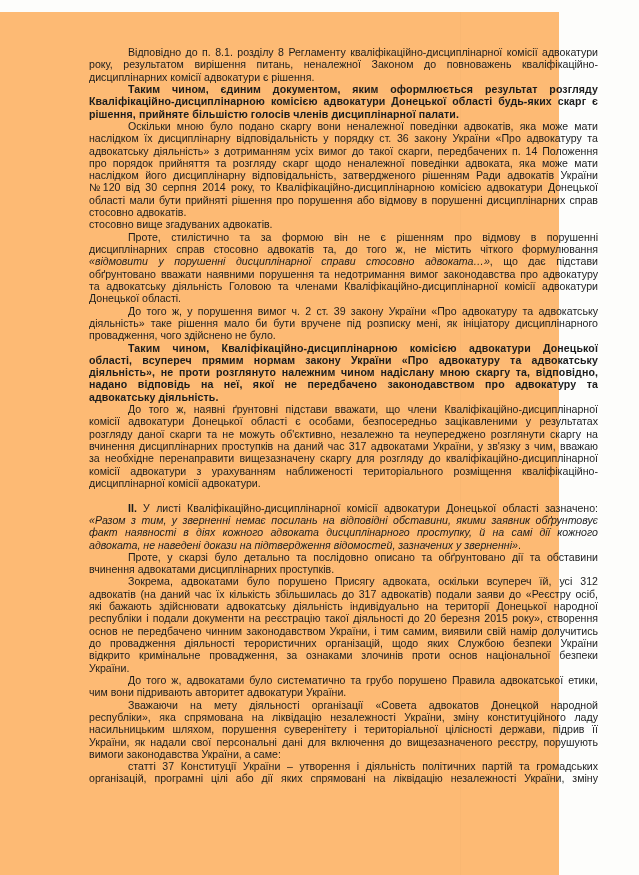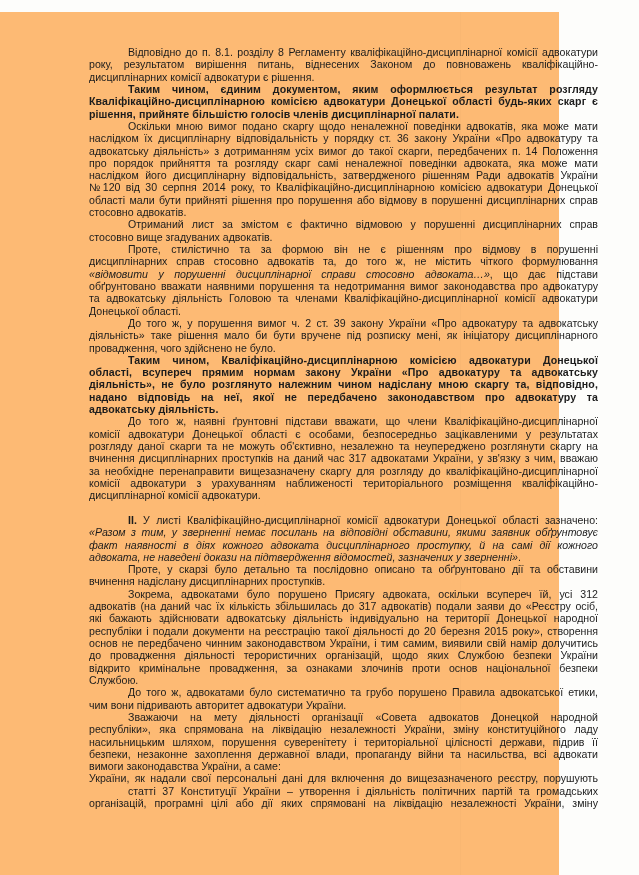--- a/index.html
+++ b/index.html
@@ -34,59 +34,58 @@
   }
 </style>
 </head>
 <body>
 
 <div class="page">
   <div class="scan-crease"></div>
   <div class="text-block" id="text-block">
       <div>
         <span class="line indent">Відповідно до п. 8.1. розділу 8 Регламенту кваліфікаційно-дисциплінарної комісії адвокатури</span>
-        <span class="line">року, результатом вирішення питань, віднесених Законом до повноважень кваліфікаційно-</span>
+        <span class="line">року, результатом вирішення питань, неналежної Законом до повноважень кваліфікаційно-</span>
         <span class="line last">дисциплінарних комісії адвокатури є рішення.</span>
       </div>
       <div>
         <span class="line indent bline">Таким чином, єдиним документом, яким оформлюється результат розгляду</span>
         <span class="line bline">Кваліфікаційно-дисциплінарною комісією адвокатури Донецької області будь-яких скарг є</span>
         <span class="line last bline">рішення, прийняте більшістю голосів членів дисциплінарної палати.</span>
       </div>
       <div>
-        <span class="line indent">Оскільки мною вимог подано скаргу щодо неналежної поведінки адвокатів, яка може мати</span>
+        <span class="line indent">Оскільки мною було подано скаргу вони неналежної поведінки адвокатів, яка може мати</span>
         <span class="line">наслідком їх дисциплінарну відповідальність у порядку ст. 36 закону України «Про адвокатуру та</span>
         <span class="line">адвокатську діяльність» з дотриманням усіх вимог до такої скарги, передбачених п. 14 Положення</span>
-        <span class="line">про порядок прийняття та розгляду скарг самі неналежної поведінки адвоката, яка може мати</span>
+        <span class="line">про порядок прийняття та розгляду скарг щодо неналежної поведінки адвоката, яка може мати</span>
         <span class="line">наслідком його дисциплінарну відповідальність, затвердженого рішенням Ради адвокатів України</span>
         <span class="line">№120 від 30 серпня 2014 року, то Кваліфікаційно-дисциплінарною комісією адвокатури Донецької</span>
         <span class="line">області мали бути прийняті рішення про порушення або відмову в порушенні дисциплінарних справ</span>
         <span class="line last">стосовно адвокатів.</span>
       </div>
       <div>
-        <span class="line indent">Отриманий лист за змістом є фактично відмовою у порушенні дисциплінарних справ</span>
         <span class="line last">стосовно вище згадуваних адвокатів.</span>
       </div>
       <div>
         <span class="line indent"><span>Проте, стилістично та за формою він не є рішенням про відмову в порушенні</span></span>
         <span class="line"><span>дисциплінарних справ стосовно адвокатів та, до того ж, не містить чіткого формулювання</span></span>
         <span class="line"><span class="i">«відмовити у порушенні дисциплінарної справи стосовно адвоката…»</span><span>, що дає підстави</span></span>
         <span class="line"><span>обґрунтовано вважати наявними порушення та недотримання вимог законодавства про адвокатуру</span></span>
         <span class="line"><span>та адвокатську діяльність Головою та членами Кваліфікаційно-дисциплінарної комісії адвокатури</span></span>
         <span class="line last"><span>Донецької області.</span></span>
       </div>
       <div>
         <span class="line indent">До того ж, у порушення вимог ч. 2 ст. 39 закону України «Про адвокатуру та адвокатську</span>
         <span class="line">діяльність» таке рішення мало би бути вручене під розписку мені, як ініціатору дисциплінарного</span>
         <span class="line last">провадження, чого здійснено не було.</span>
       </div>
       <div>
         <span class="line indent bline">Таким чином, Кваліфікаційно-дисциплінарною комісією адвокатури Донецької</span>
         <span class="line bline">області, всупереч прямим нормам закону України «Про адвокатуру та адвокатську</span>
-        <span class="line bline">діяльність», не було розглянуто належним чином надіслану мною скаргу та, відповідно,</span>
+        <span class="line bline">діяльність», не проти розглянуто належним чином надіслану мною скаргу та, відповідно,</span>
         <span class="line bline">надано відповідь на неї, якої не передбачено законодавством про адвокатуру та</span>
         <span class="line last bline">адвокатську діяльність.</span>
       </div>
       <div>
         <span class="line indent">До того ж, наявні ґрунтовні підстави вважати, що члени Кваліфікаційно-дисциплінарної</span>
         <span class="line">комісії адвокатури Донецької області є особами, безпосередньо зацікавленими у результатах</span>
         <span class="line">розгляду даної скарги та не можуть об'єктивно, незалежно та неупереджено розглянути скаргу на</span>
         <span class="line">вчинення дисциплінарних проступків на даний час 317 адвокатами України, у зв'язку з чим, вважаю</span>
         <span class="line">за необхідне перенаправити вищезазначену скаргу для розгляду до кваліфікаційно-дисциплінарної</span>
         <span class="line">комісії адвокатури з урахуванням наближеності територіального розміщення кваліфікаційно-</span>
@@ -94,42 +93,41 @@
       </div>
       <span class="line blank"></span>
       <div>
         <span class="line indent"><span class="b">II.</span><span> У листі Кваліфікаційно-дисциплінарної комісії адвокатури Донецької області зазначено:</span></span>
         <span class="line"><span class="i">«Разом з тим, у зверненні немає посилань на відповідні обставини, якими заявник обґрунтовує</span></span>
         <span class="line"><span class="i">факт наявності в діях кожного адвоката дисциплінарного проступку, й на самі дії кожного</span></span>
         <span class="line last"><span class="i">адвоката, не наведені докази на підтвердження відомостей, зазначених у зверненні»</span><span>.</span></span>
       </div>
       <div>
         <span class="line indent">Проте, у скарзі було детально та послідовно описано та обґрунтовано дії та обставини</span>
-        <span class="line last">вчинення надіслану дисциплінарних проступків.</span>
+        <span class="line last">вчинення адвокатами дисциплінарних проступків.</span>
       </div>
       <div>
         <span class="line indent">Зокрема, адвокатами було порушено Присягу адвоката, оскільки всупереч їй, усі 312</span>
         <span class="line">адвокатів (на даний час їх кількість збільшилась до 317 адвокатів) подали заяви до «Реєстру осіб,</span>
         <span class="line">які бажають здійснювати адвокатську діяльність індивідуально на території Донецької народної</span>
         <span class="line">республіки і подали документи на реєстрацію такої діяльності до 20 березня 2015 року», створення</span>
         <span class="line">основ не передбачено чинним законодавством України, і тим самим, виявили свій намір долучитись</span>
         <span class="line">до провадження діяльності терористичних організацій, щодо яких Службою безпеки України</span>
         <span class="line">відкрито кримінальне провадження, за ознаками злочинів проти основ національної безпеки</span>
-        <span class="line last">Службою.</span>
+        <span class="line last">України.</span>
       </div>
       <div>
         <span class="line indent">До того ж, адвокатами було систематично та грубо порушено Правила адвокатської етики,</span>
         <span class="line last">чим вони підривають авторитет адвокатури України.</span>
       </div>
       <div>
         <span class="line indent">Зважаючи на мету діяльності організації «Совета адвокатов Донецкой народной</span>
         <span class="line">республіки», яка спрямована на ліквідацію незалежності України, зміну конституційного ладу</span>
         <span class="line">насильницьким шляхом, порушення суверенітету і територіальної цілісності держави, підрив її</span>
-        <span class="line">безпеки, незаконне захоплення державної влади, пропаганду війни та насильства, всі адвокати</span>
+        <span class="line">України, як надали свої персональні дані для включення до вищезазначеного реєстру, порушують</span>
         <span class="line last">вимоги законодавства України, а саме:</span>
-        <span class="line">України, як надали свої персональні дані для включення до вищезазначеного реєстру, порушують</span>
       </div>
       <div>
         <span class="line indent">статті 37 Конституції України – утворення і діяльність політичних партій та громадських</span>
         <span class="line">організацій, програмні цілі або дії яких спрямовані на ліквідацію незалежності України, зміну</span>
       </div>
     </div>
 </div>
 
 </body></html>

